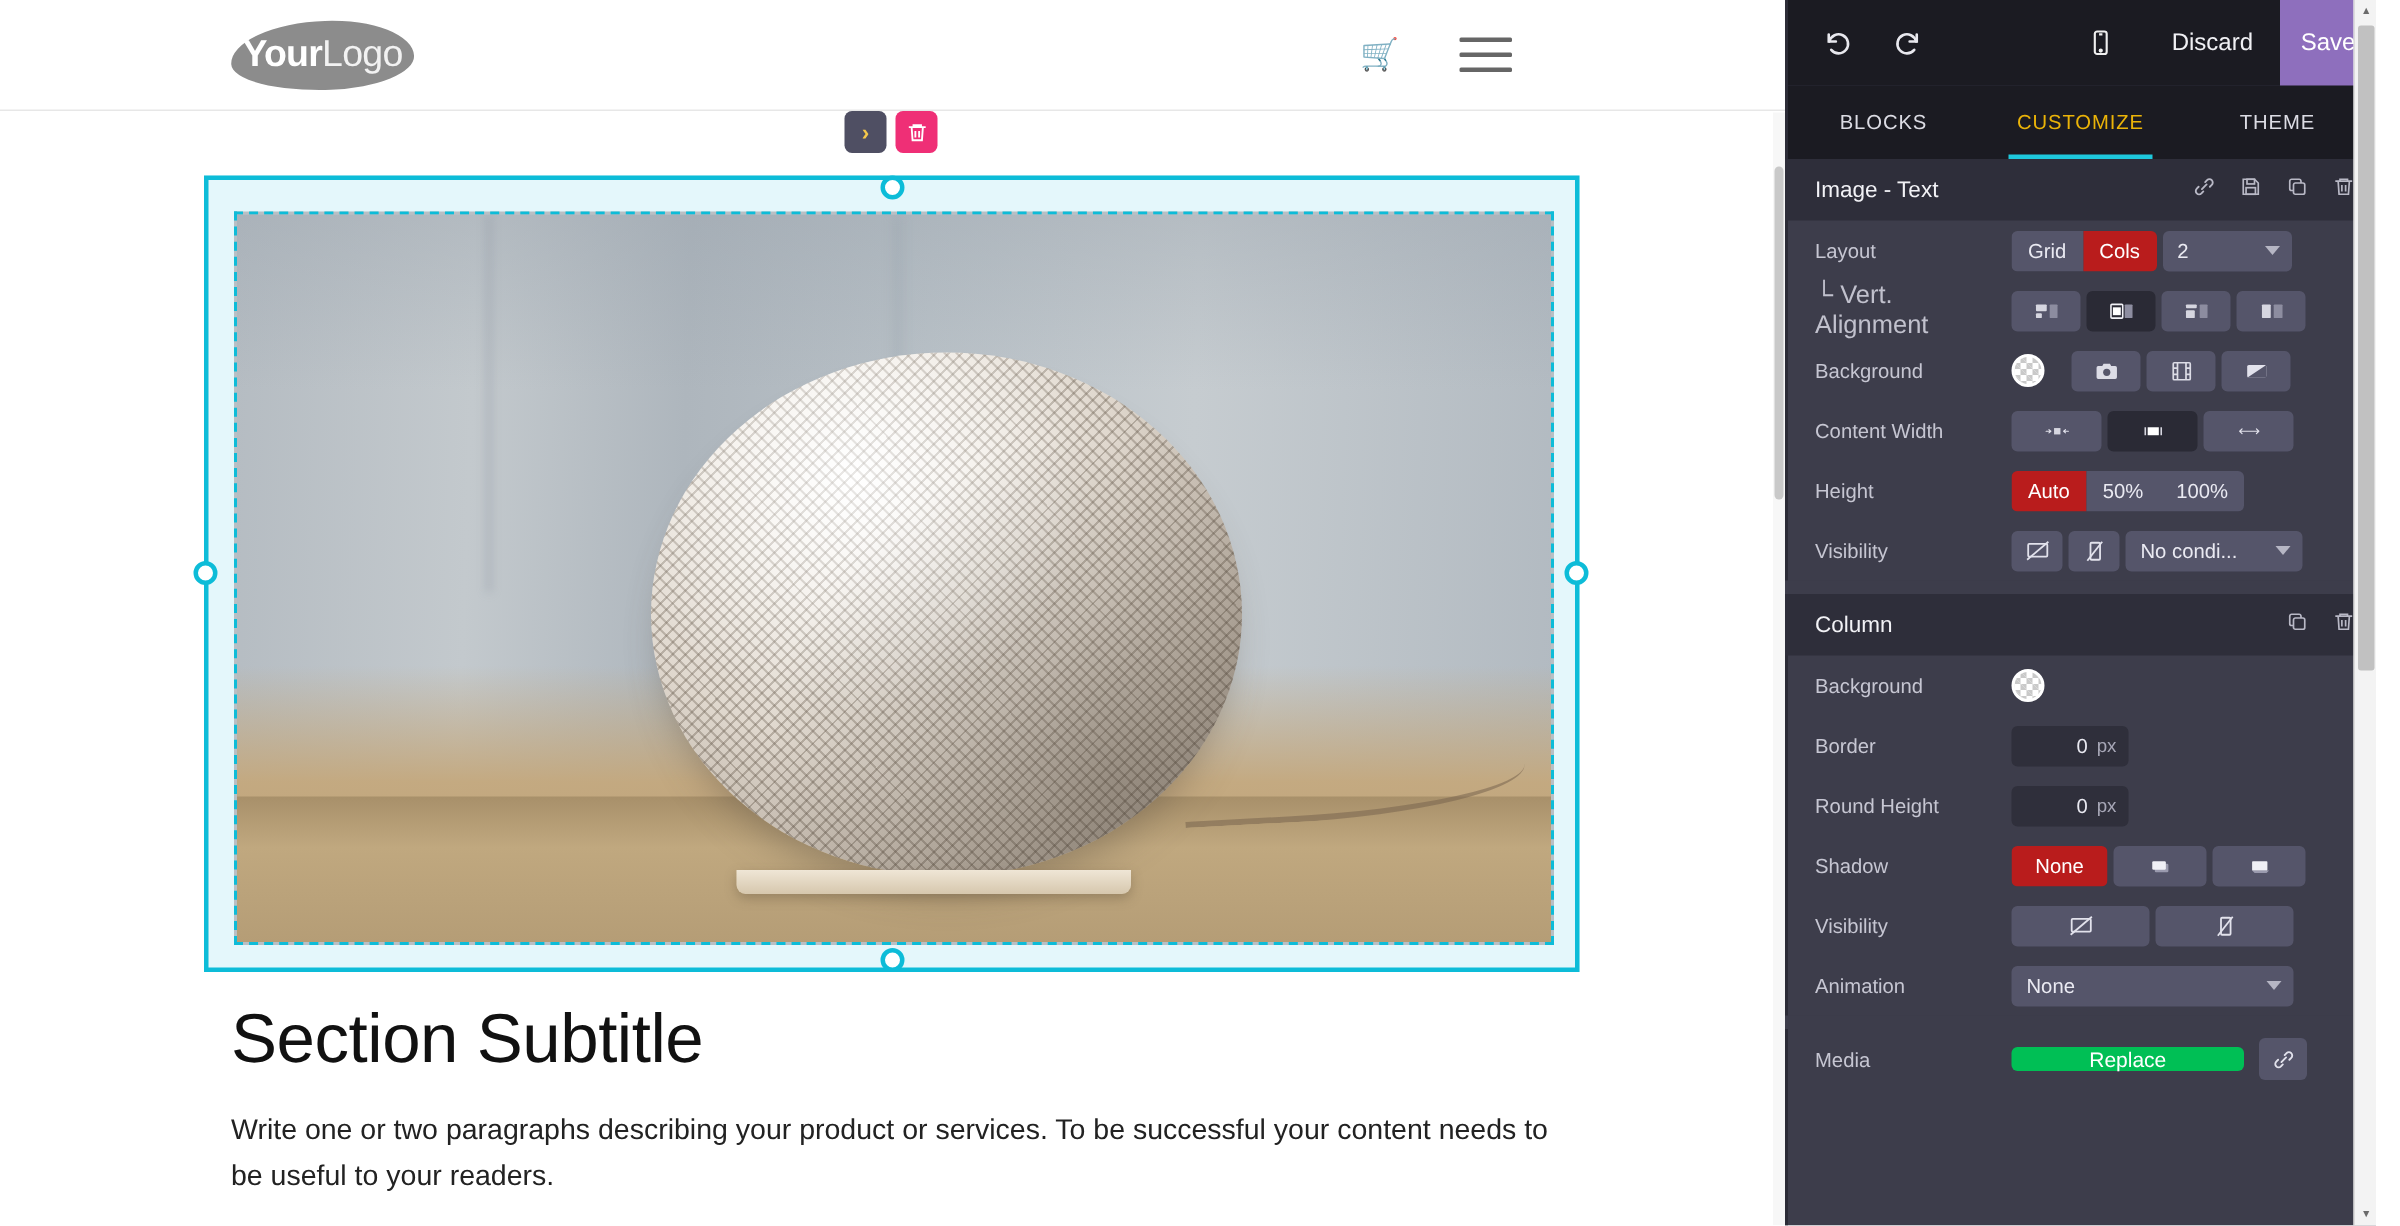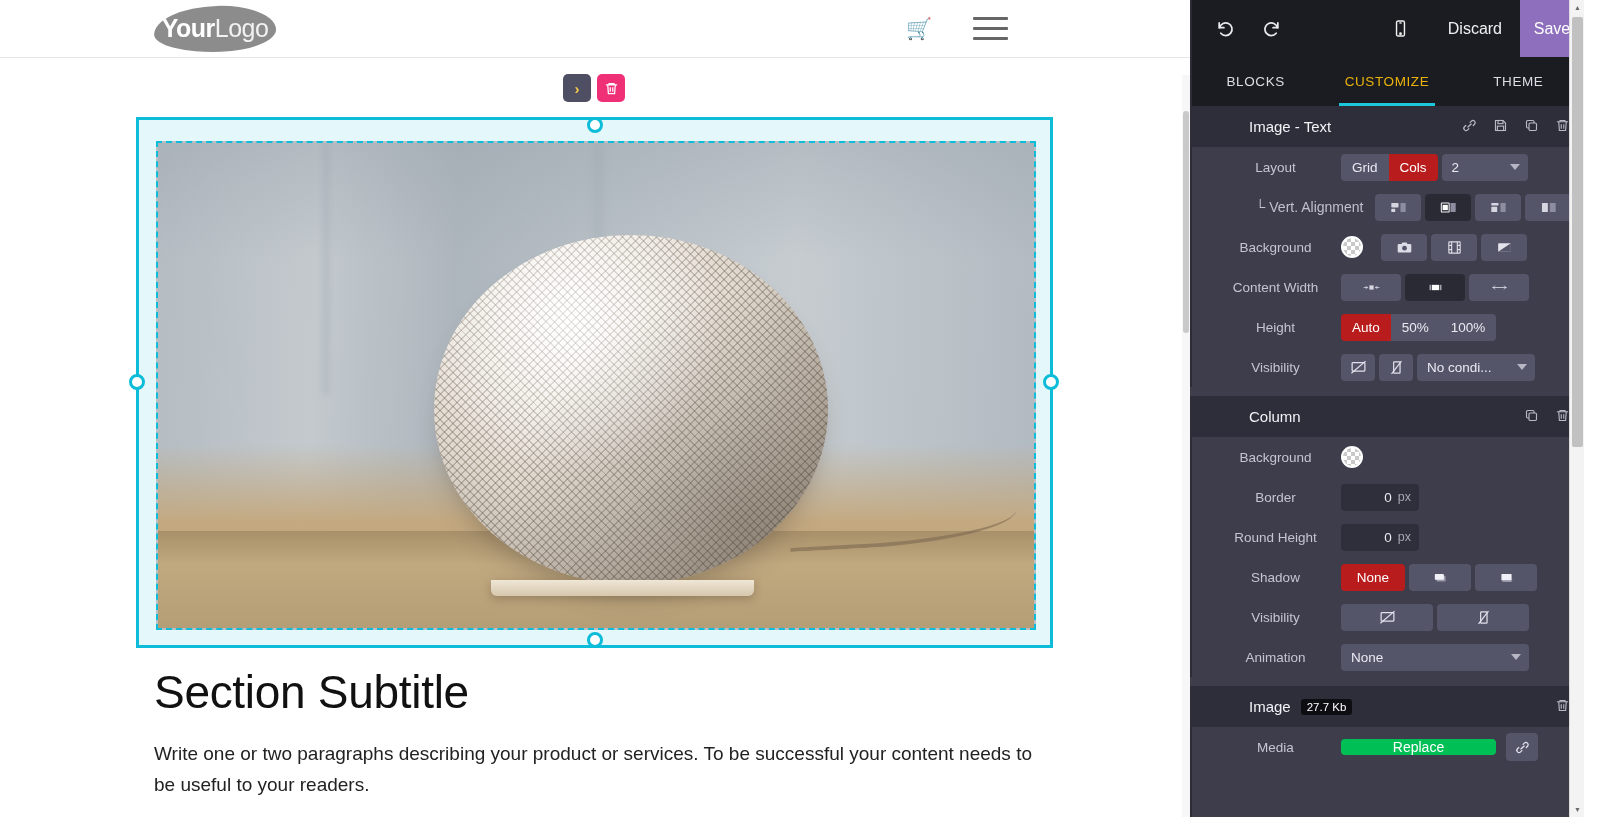--- a/index.html
+++ b/index.html
@@ -12,21 +12,21 @@
   .app { position: relative; width: 1600px; height: 817px; display: flex; }
 
   
   .canvas-wrap {
     position: relative;
     width: 1190px; height: 817px;
     background: #ffffff;
     overflow: hidden;
   }
   .site-header {
-    height: 58px;
+    height: 74px;
     border-bottom: 1px solid #e7e7e7;
     display: flex; align-items: center;
     padding: 0 42px 0 0;
     background: #fff;
   }
   .logo {
     margin-left: 154px;
     width: 122px; height: 46px;
     position: relative;
     display: flex; align-items: center; justify-content: center;
@@ -220,34 +220,34 @@
   .panel-scroll {
     flex: 1; overflow: hidden; position: relative;
   }
 
   .sec-head {
     background: #2e2e3a; height: 41px;
     display: flex; align-items: center;
     padding: 0 14px 0 20px;
     color: #f2f2f6; font-size: 15px;
   }
-  .sec-head .name { flex: 1; display: flex; align-items: center; gap: 10px; margin-left: 39px; }
+  .sec-head .name { flex: 1; display: flex; align-items: center; gap: 10px; }
   .badge {
     background: #0e0e12; color: #fff; font-size: 11.5px;
     padding: 2px 6px; border-radius: 3px;
   }
   .sec-head .tools { display: flex; gap: 16px; align-items: center; color: #b9b9c6; }
   .sec-head .tools svg { width: 15px; height: 15px; }
 
   .row {
     display: flex; align-items: center;
     height: 40px; padding: 0 18px 0 20px;
   }
-  .row .lbl { color: #c6c6d2; font-size: 13.5px; width: 131px; flex: 0 0 131px; text-align: center; }
-  .row .lbl.sub { font-size: 14px; color: #c1c1cd; margin-left: 34px; }
+  .row .lbl { color: #c6c6d2; font-size: 13.5px; width: 131px; flex: 0 0 131px; }
+  .row .lbl.sub { font-size: 17px; color: #c1c1cd; }
   .ctrls { display: flex; align-items: center; gap: 4px; flex: 1; }
 
   .seg { display: flex; border-radius: 4px; overflow: hidden; }
   .seg > div {
     background: #55556a; color: #eaeaf2;
     font-size: 13.5px;
     height: 27px; min-width: 46px;
     display: flex; align-items: center; justify-content: center;
     padding: 0 11px;
   }
@@ -667,31 +667,20 @@
         <div class="ctrls">
           <div class="select" style="flex:1;max-width:188px">
             <span>None</span>
             <span class="caret"></span>
           </div>
         </div>
       </div>
 
       <div class="panel-divider"></div>
 
-      <div class="sec-head">
-        <div class="name">
-          <span>Image</span>
-          <span class="badge">27.7 Kb</span>
-        </div>
-        <div class="tools">
-          <span><svg viewBox="0 0 24 24" fill="none" stroke="currentColor" stroke-width="1.8">
-                <path d="M3 6h18M8 6V4h8v2M6 6l1 14h10l1-14M10 10v7M14 10v7"></path>
-              </svg></span>
-        </div>
-      </div>
 
       <div class="row">
         <div class="lbl">Media</div>
         <div class="ctrls">
           <div class="replace-btn">Replace</div>
           <div class="link-sq">
               <svg viewBox="0 0 24 24" fill="none" stroke="currentColor" stroke-width="2" stroke-linecap="round">
                 <path d="M9.5 14.5l5-5"></path>
                 <path d="M13 7l2-2a3.5 3.5 0 0 1 5 5l-2 2"></path>
                 <path d="M11 17l-2 2a3.5 3.5 0 0 1-5-5l2-2"></path>

